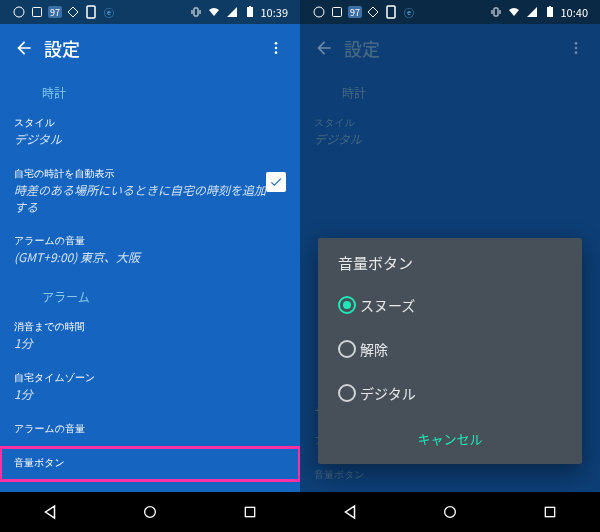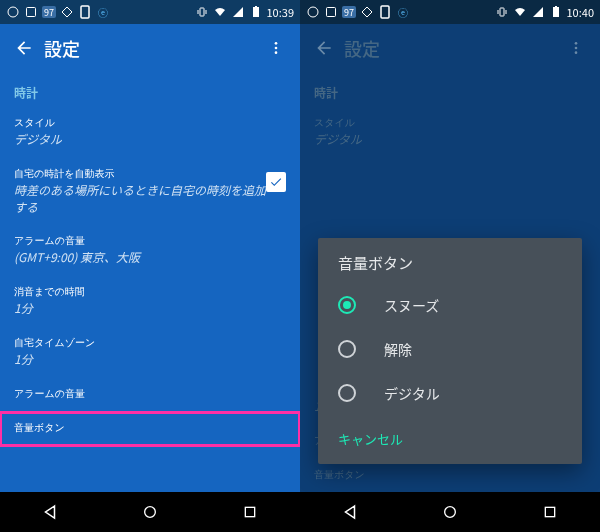--- a/index.html
+++ b/index.html
@@ -7,37 +7,37 @@
     font-family: "Noto Sans CJK JP", "Hiragino Sans", Roboto, sans-serif;
     width: 600px; height: 532px;
     display: flex;
     background: #000;
     overflow: hidden;
   }
   .phone { width: 300px; height: 532px; position: relative; overflow:hidden; }
   .statusbar {
     height: 24px; background: #0e3b63;
     display: flex; align-items: center; justify-content: space-between;
-    padding: 0 6px; color: #fff; font-size: 11px;
+    padding: 0 12px; color: #fff; font-size: 11px;
   }
   .sb-left, .sb-right { display: flex; align-items: center; gap: 4px; }
   .sb-icon { width: 14px; height: 14px; display:inline-flex; align-items:center; justify-content:center; }
   .badge97 {
     background: #3a6ea5; border-radius: 2px; padding: 0 2px; font-size: 9px;
     display:flex; align-items:center; justify-content:center; height:12px;
   }
   .actionbar {
     height: 48px; background: #1565c0;
     display: flex; align-items: center; padding: 10px 8px; color: #fff;
   }
   .ab-back { width: 32px; height: 32px; display:flex;align-items:center;justify-content:center; }
   .ab-title { flex: 1; font-size: 18px; font-weight: 500; margin-left: 4px; }
   .ab-menu { width: 32px; height: 32px; display:flex;align-items:center;justify-content:center; }
   .content { background: #1565c0; height: calc(532px - 24px - 48px - 40px); overflow:hidden; position:relative; }
-  .section-header { color: #81c8e8; font-size: 12px; padding: 12px 14px 6px; font-weight:700; }
+  .section-header { color: #81c8e8; font-size: 12px; padding: 12px 14px 6px; font-weight:400;margin-left:28px; }
   .item { padding: 10px 14px; position:relative; }
   .item-title { color: #fff; font-size: 10px; line-height:1.4;font-family:Liberation Mono, monospace; }
   .item-sub { color: #cfe1f3; font-size: 12px; line-height:1.4;font-style:italic; }
   .item-with-check { display:flex; align-items:flex-start; }
   .item-with-check .textcol { flex:1; }
   .checkbox {
     width: 20px; height: 20px; background:#fff; border-radius:2px;
     display:flex; align-items:center; justify-content:center; color:#1565c0;
     margin-top:4px;
   }
@@ -51,31 +51,31 @@
   .navbtn { width:60px; height:28px; display:flex;align-items:center;justify-content:center; color:#fff; }
   .dialog {
     position:absolute;
     left: 18px; right: 18px; top: 166px;
     background: #475059; border-radius: 2px;
     padding: 14px 6px 6px;
     box-shadow: 0 8px 24px rgba(0,0,0,0.4);
   }
   .dlg-title { color:#e6e8ea; font-size:15px; padding: 0 14px 10px; }
   .radio-row {
-    display:flex; align-items:center; gap:28px;
+    display:flex; align-items:center; gap:4px;
     padding: 12px 14px;
   }
   .radio-outer {
     width:18px;height:18px;border:2px solid #cfd3d7;border-radius:50%;
     display:flex;align-items:center;justify-content:center; flex-shrink:0;
   }
   .radio-outer.sel { border-color:#1de9b6; }
   .radio-inner { width:8px;height:8px;border-radius:50%;background:#1de9b6; }
   .radio-label { color:#e6e8ea; font-size:14px; }
-  .dlg-actions { display:flex; justify-content:flex-start; padding:8px 4px 4px; }
+  .dlg-actions { display:flex; justify-content:center; padding:8px 4px 4px; }
   .dlg-cancel { color:#1de9b6; font-size:13px; padding:6px 10px; }
 
   
   .phone.right .statusbar { background:#0a2944; }
   .phone.right .actionbar { background:#0d3e75; }
   .phone.right .content,
   .phone.right .actionbar { color:#6a8aa8; }
   .phone.right .ab-title,
   .phone.right .section-header,
   .phone.right .item-title,
@@ -175,20 +175,21 @@
             <path d="M9 16.2 4.8 12l-1.4 1.4L9 19l12-12-1.4-1.4z"></path>
           </svg>
       </div>
     </div>
 
     <div class="item">
       <div class="item-title">アラームの音量</div>
       <div class="item-sub">(GMT+9:00) 東京、大阪</div>
     </div>
 
+    <div class="section-header">アラーム</div>
 
     <div class="item">
       <div class="item-title">消音までの時間</div>
       <div class="item-sub">1分</div>
     </div>
 
     <div class="item">
       <div class="item-title">自宅タイムゾーン</div>
       <div class="item-sub">1分</div>
     </div>

